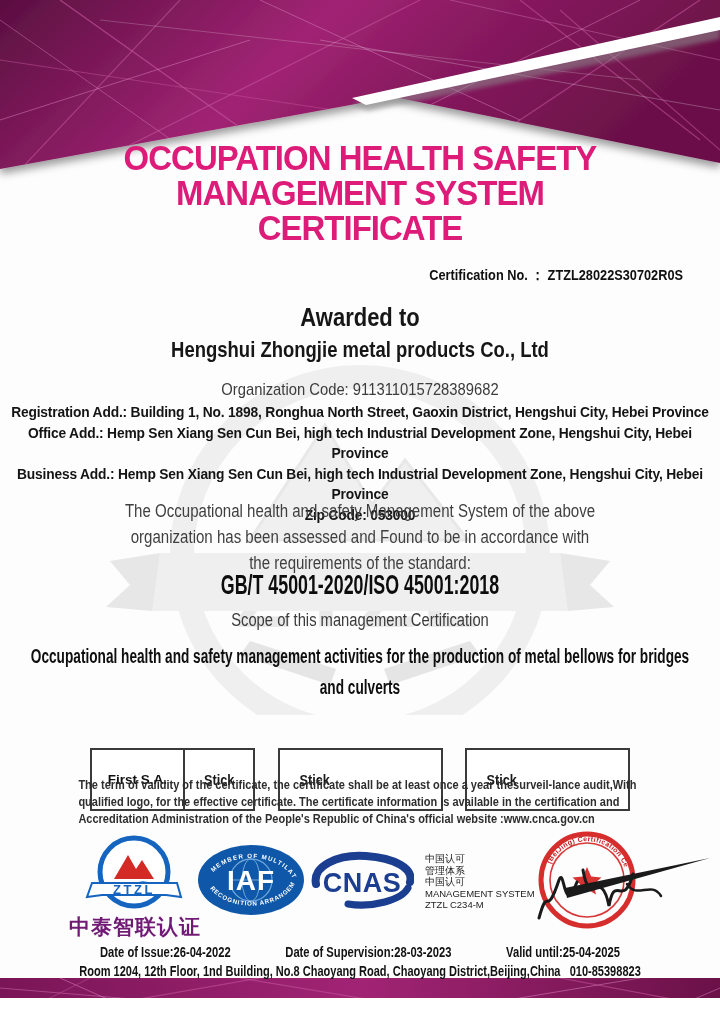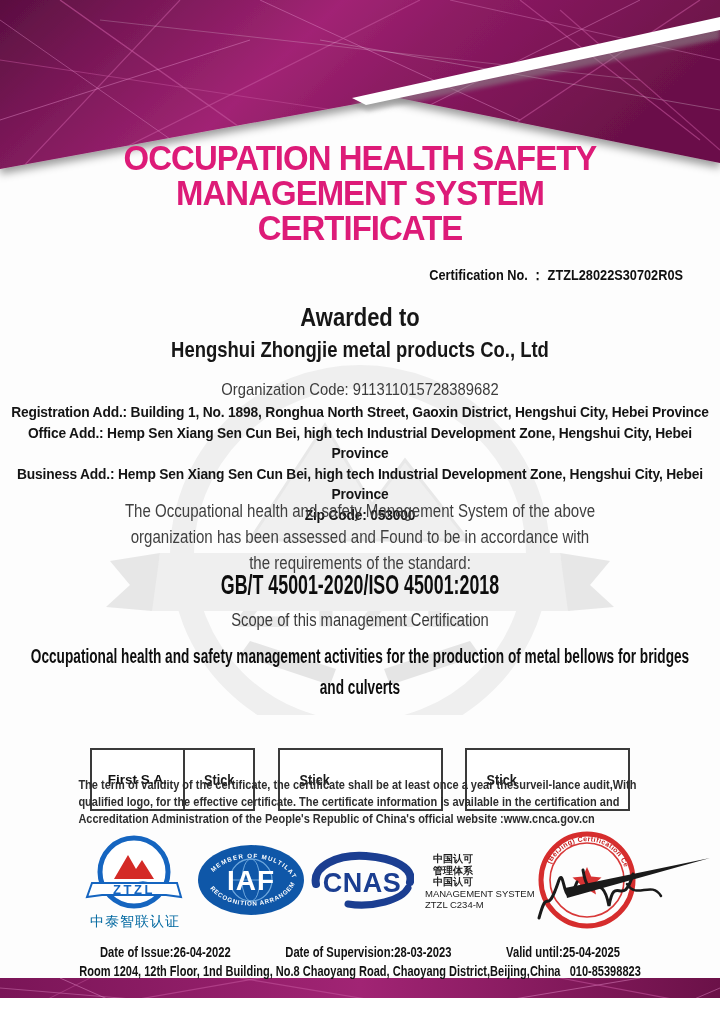--- a/index.html
+++ b/index.html
@@ -31,23 +31,23 @@
   #audit{top:707px;left:90px;width:540px;height:63px;display:flex;justify-content:space-between;}
   .audit-box{width:165px;height:63px;border:2px solid #3a3a3a;display:flex;background:#fff;box-sizing:border-box;margin-top:41px;}
   .audit-label{width:57%;border-right:2px solid #3a3a3a;display:flex;align-items:center;justify-content:center;
                font-weight:bold;font-size:13.5px;color:#101010;}
   .audit-value{width:43%;display:flex;align-items:center;justify-content:center;
                font-weight:bold;font-size:14px;color:#181818;transform:scaleX(0.9);}
   
   #terms{top:777px;left:40px;width:640px;transform:scaleX(0.88);transform-origin:50% 50%;
          text-align:left;font-weight:bold;font-size:12.5px;line-height:17px;color:#2e2e2e;}
   
-  #ztzl-caption{top:913px;left:55px;width:160px;font-weight:normal;font-size:14px;color:#0369a1;letter-spacing:1px;}
+  #ztzl-caption{top:913px;left:55px;width:160px;font-weight:bold;font-size:21px;color:#701a75;letter-spacing:1px;}
   #accred{top:853px;left:425px;width:110px;text-align:left;font-size:9.5px;line-height:11.5px;color:#1c1c1c;}
-  #accred .cjk{font-weight:bold;font-size:10px;margin-left:8px;}
+  #accred .cjk{font-weight:normal;font-size:10px;}
   
   #dates{top:944px;left:35px;width:650px;transform:scaleX(0.80);display:flex;justify-content:space-between;
          font-weight:bold;font-size:14px;color:#121212;}
   #footaddr{top:963px;left:-20px;width:760px;transform:scaleX(0.76);font-weight:bold;font-size:14.5px;
             color:#121212;white-space:pre;}
   .z0{z-index:0}.z1{z-index:1}.z2{z-index:2}.z3{z-index:3}
 </style>
 </head>
 <body>
 

